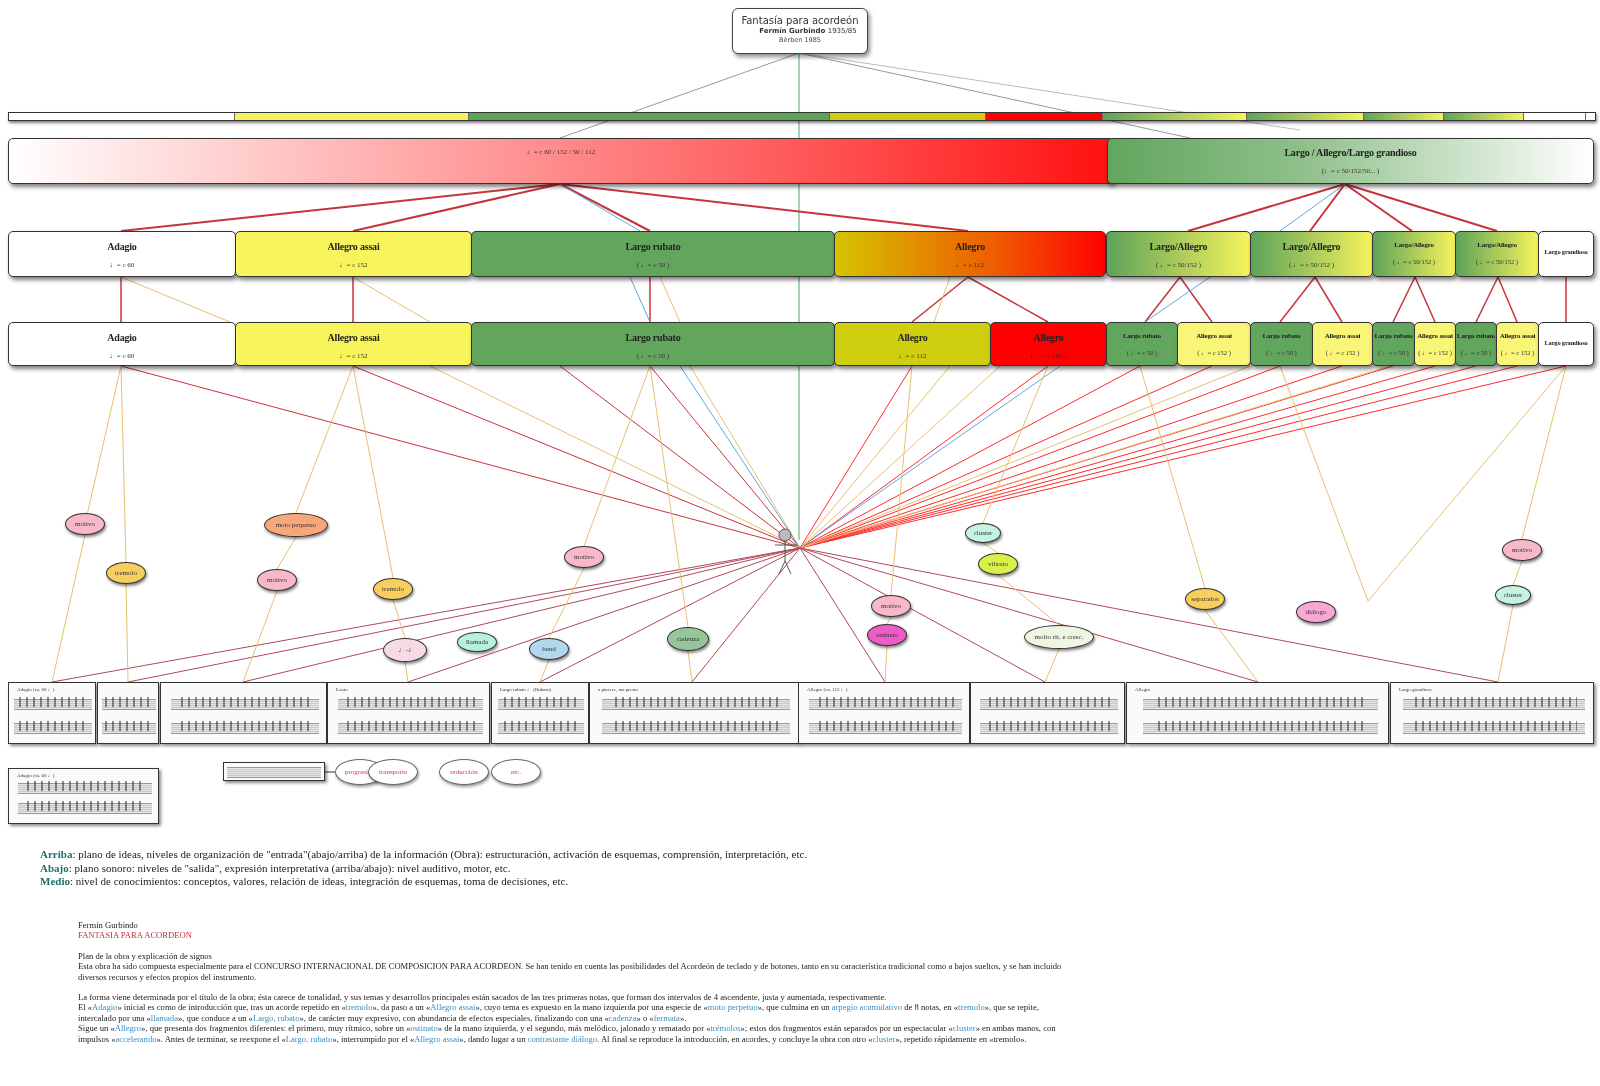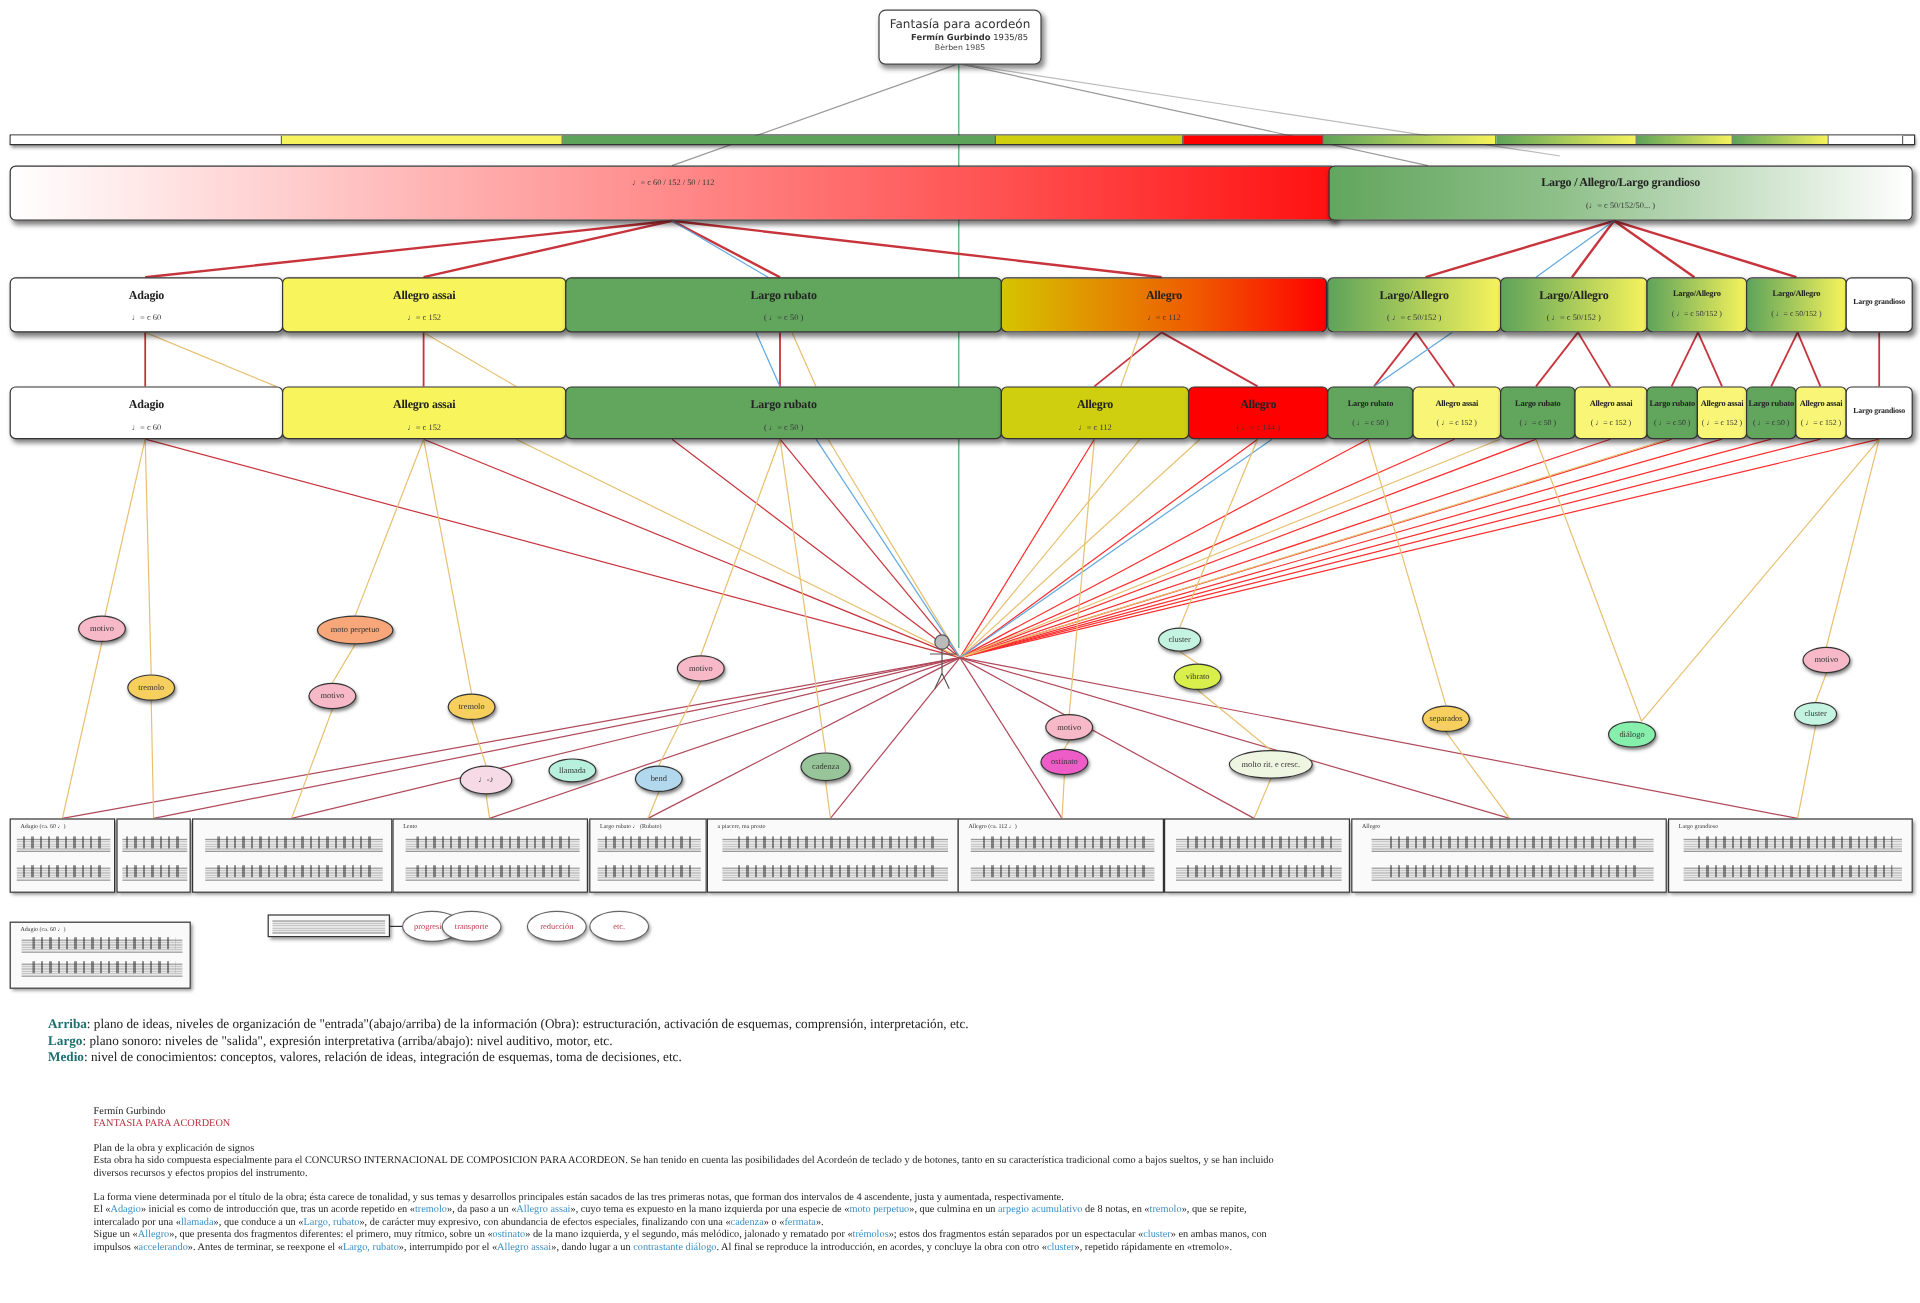--- a/index.html
+++ b/index.html
@@ -215,21 +215,21 @@
     <div class="box" style="left: 471px; top: 322px; width: 364px; height: 44px; background: rgb(98, 166, 94);">
       <div class="nm">Largo rubato</div>
       <div class="tp">( ♩= c 50 )</div>
     </div>
     <div class="box" style="left: 834px; top: 322px; width: 157px; height: 44px; background: rgb(207, 207, 16);">
       <div class="nm">Allegro</div>
       <div class="tp">♩= c 112</div>
     </div>
     <div class="box" style="left: 990px; top: 322px; width: 117px; height: 44px; background: rgb(255, 0, 0);">
       <div class="nm">Allegro</div>
-      <div class="tp">( ♩= c 144 )</div>
+      <div class="tp">( ♩= c 160 )</div>
     </div>
     <div class="box small" style="left: 1106px; top: 322px; width: 72px; height: 44px; background: rgb(98, 166, 94);">
       <div class="nm">Largo rubato</div>
       <div class="tp">( ♩= c 50 )</div>
     </div>
     <div class="box small" style="left: 1177px; top: 322px; width: 74px; height: 44px; background: rgb(248, 245, 119);">
       <div class="nm">Allegro assai</div>
       <div class="tp">( ♩= c 152 )</div>
     </div>
     <div class="box small" style="left: 1250px; top: 322px; width: 63px; height: 44px; background: rgb(98, 166, 94);">
@@ -270,21 +270,21 @@
     <div class="ell" style="left: 457px; top: 632px; width: 40px; height: 20px; background: rgb(183, 240, 220);">llamada</div>
     <div class="ell" style="left: 529px; top: 638px; width: 40px; height: 22px; background: rgb(178, 216, 238);">bend</div>
     <div class="ell" style="left: 564px; top: 546px; width: 40px; height: 22px; background: rgb(247, 184, 200);">motivo</div>
     <div class="ell" style="left: 667px; top: 627px; width: 42px; height: 24px; background: rgb(152, 196, 154);">cadenza</div>
     <div class="ell" style="left: 965px; top: 523px; width: 36px; height: 20px; background: rgb(196, 243, 226);">cluster</div>
     <div class="ell" style="left: 978px; top: 553px; width: 40px; height: 22px; background: rgb(217, 239, 76);">vibrato</div>
     <div class="ell" style="left: 871px; top: 595px; width: 40px; height: 22px; background: rgb(247, 184, 200);">motivo</div>
     <div class="ell" style="left: 867px; top: 624px; width: 40px; height: 22px; background: rgb(238, 92, 200);">ostinato</div>
     <div class="ell" style="left: 1024px; top: 625px; width: 70px; height: 24px; background: rgb(238, 246, 226);">molto rit. e cresc.</div>
     <div class="ell" style="left: 1185px; top: 588px; width: 40px; height: 22px; background: rgb(246, 207, 94);">separados</div>
-    <div class="ell" style="left: 1340px; top: 601px; width: 40px; height: 22px; background: #86efac;">diálogo</div>
+    <div class="ell" style="left: 1296px; top: 601px; width: 40px; height: 22px; background: #f9a8d4;">diálogo</div>
     <div class="ell" style="left: 1502px; top: 539px; width: 40px; height: 22px; background: rgb(247, 184, 200);">motivo</div>
     <div class="ell" style="left: 1495px; top: 585px; width: 36px; height: 20px; background: rgb(196, 243, 226);">cluster</div>
   </div>
 
 <div class="figure">
   <svg width="24" height="48" viewBox="0 0 24 48">
     <circle cx="10" cy="7" r="6" fill="#bbb" stroke="#555" stroke-width="1"></circle>
     <line x1="10" y1="13" x2="10" y2="33" stroke="#555" stroke-width="1"></line>
     <line x1="0" y1="17" x2="22" y2="17" stroke="#555" stroke-width="1"></line>
     <line x1="10" y1="33" x2="4" y2="46" stroke="#555" stroke-width="1"></line>
@@ -377,21 +377,21 @@
 </div>
 <div id="ops">
     <div class="op" style="left: 335px; top: 759px;">progresión</div>
     <div class="op" style="left: 368px; top: 759px;">transporte</div>
     <div class="op" style="left: 439px; top: 759px;">reducción</div>
     <div class="op" style="left: 491px; top: 759px;">etc.</div>
   </div>
 
 <div class="desc">
   <div class="ind"><span class="lab">Arriba</span><span>: plano de ideas, niveles de organización de "entrada"(abajo/arriba) de la información (Obra): estructuración, activación de esquemas, comprensión, interpretación, etc.</span></div>
-  <div class="ind"><span class="lab">Largo</span><span>: plano sonoro: niveles de "salida", expresión interpretativa (arriba/abajo): nivel auditivo, motor, etc.</span></div>
+  <div class="ind"><span class="lab">Abajo</span><span>: plano sonoro: niveles de "salida", expresión interpretativa (arriba/abajo): nivel auditivo, motor, etc.</span></div>
   <div class="ind"><span class="lab">Medio</span><span>: nivel de conocimientos: conceptos, valores, relación de ideas, integración de esquemas, toma de decisiones, etc.</span></div>
 </div>
 
 <div class="notes-block">
   <p>Fermín Gurbindo</p>
   <p class="red">FANTASIA PARA ACORDEON</p>
   <div class="gap"></div>
   <p>Plan de la obra y explicación de signos</p>
   <p>Esta obra ha sido compuesta especialmente para el CONCURSO INTERNACIONAL DE COMPOSICION PARA ACORDEON. Se han tenido en cuenta las posibilidades del Acordeón de teclado y de botones, tanto en su característica tradicional como a bajos sueltos, y se han incluido diversos recursos y efectos propios del instrumento.</p>
   <div class="gap"></div>

